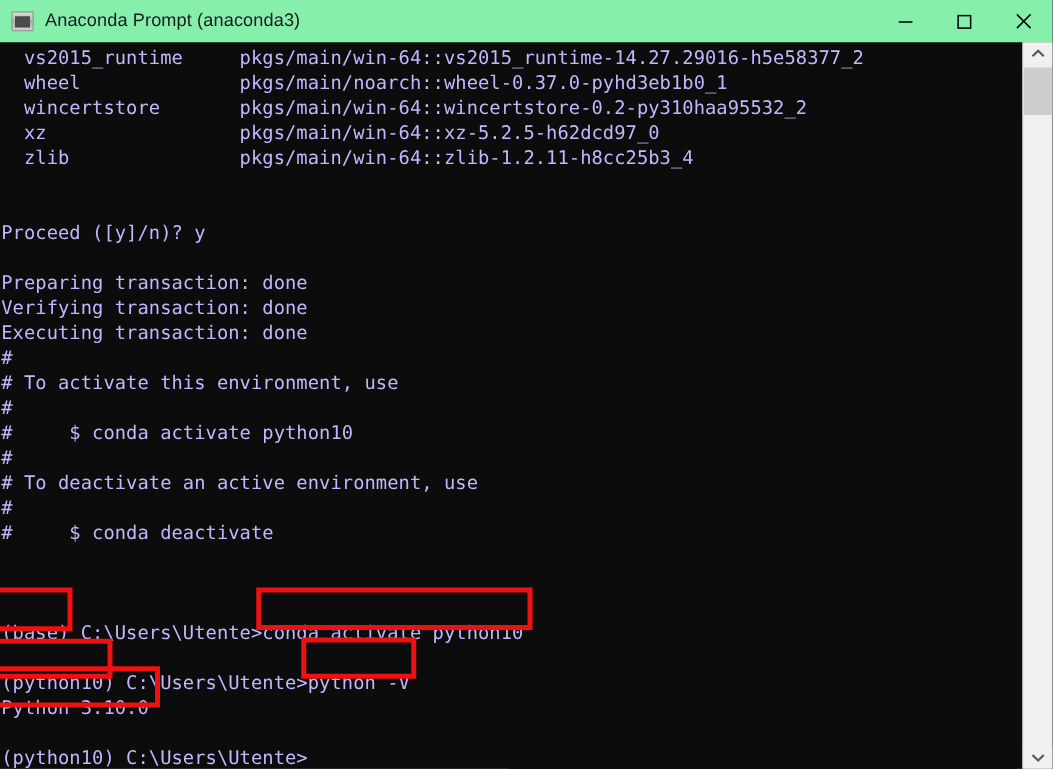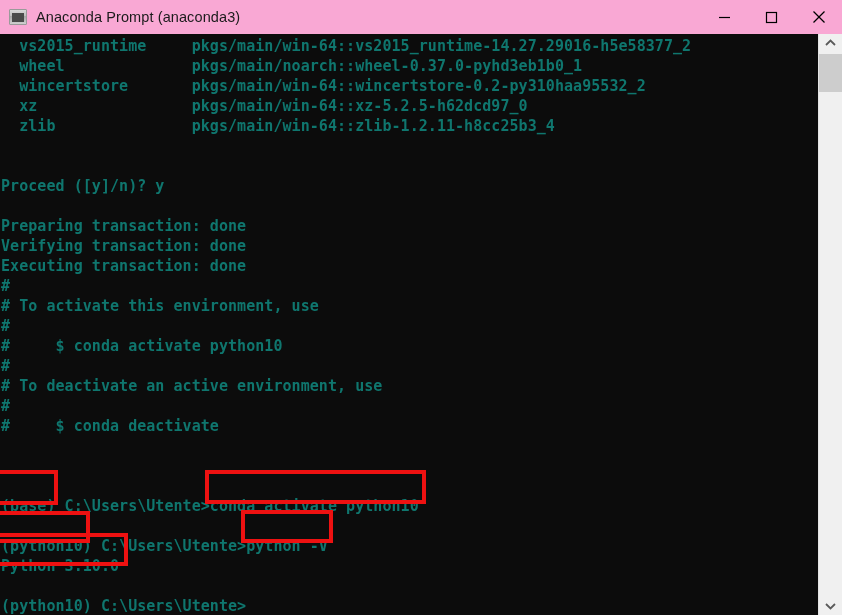--- a/index.html
+++ b/index.html
@@ -21,21 +21,21 @@
     background: #0c0c0c;
     overflow: hidden;
   }
 
   
   #titlebar {
     position: absolute;
     left: 0; top: 0;
     width: 842px;
     height: 34px;
-    background: #f9a8d4;
+    background: #86efac;
     display: flex;
     align-items: center;
     box-sizing: border-box;
   }
   #title-left {
     display: flex;
     align-items: center;
     flex: 1 1 auto;
     min-width: 0;
     padding-left: 9px;
@@ -93,24 +93,23 @@
   }
   #console-text {
     position: absolute;
     left: 0;
     top: 2px;
     margin: 0;
     padding: 0 0 0 1px;
     font-family: "DejaVu Sans Mono", "Liberation Mono", monospace;
     font-size: 15px;
     line-height: 20px;
-    color: #0f766e;
+    color: #c4b5fd;
     white-space: pre;
     letter-spacing: 0.05px;
-    font-weight: bold;
   }
 
   
   #scrollbar {
     position: absolute;
     right: 0;
     top: 34px;
     width: 24px;
     height: 581px;
     background: #f0f0f0;

